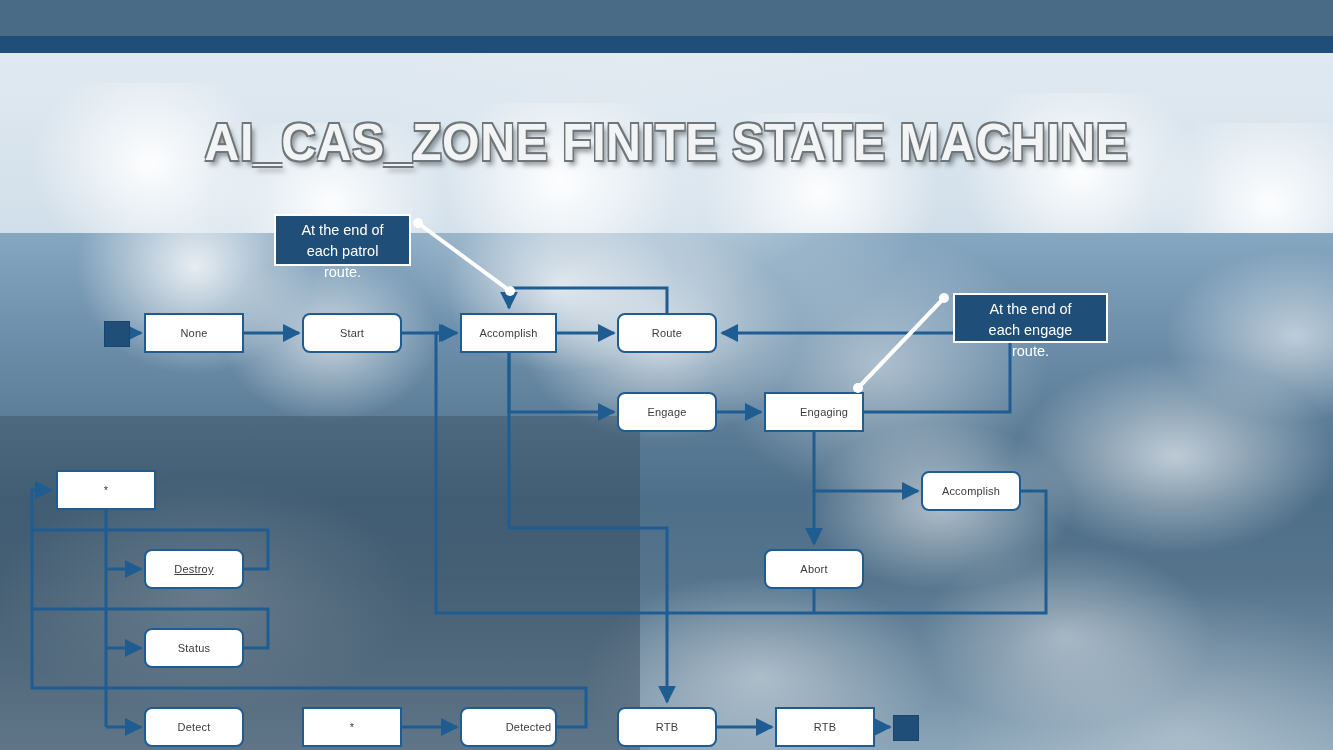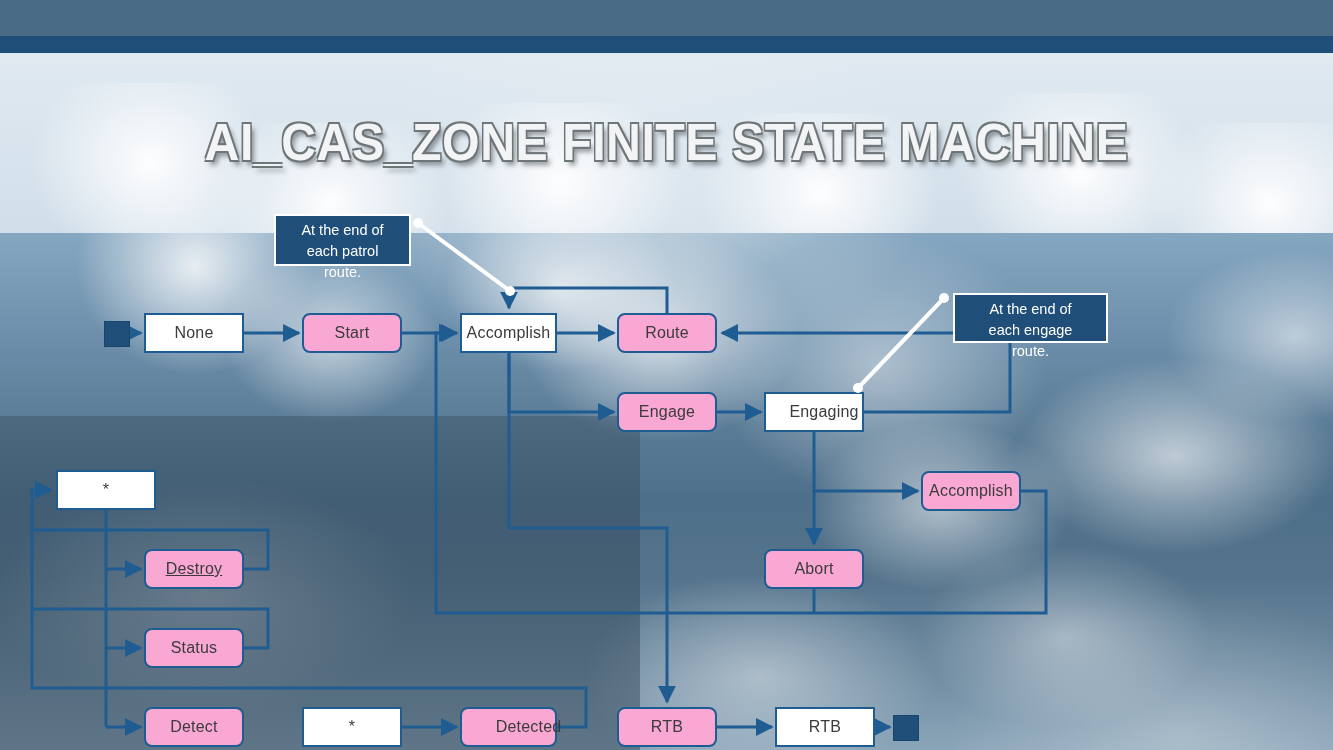--- a/index.html
+++ b/index.html
@@ -48,23 +48,23 @@
     transform:scaleX(.93);
     text-shadow:
       -1.6px -1.6px 0 #6f7679, 1.6px -1.6px 0 #6f7679,
       -1.6px  1.6px 0 #6f7679, 1.6px  1.6px 0 #6f7679,
        0 0 2px #8b9194, 4px 5px 5px rgba(60,66,70,.55);
     white-space:nowrap;}
 
   
   .node{position:absolute;box-sizing:border-box;
     border:2.5px solid #1f5c92;display:flex;align-items:center;justify-content:center;
-    font-size:16px;color:#3b3b3b;letter-spacing:.2px;}
+    font-size:11px;color:#3b3b3b;letter-spacing:.2px;}
   .node.state{background:#ffffff;border-radius:0;}
-  .node.action{background:#f9a8d4;border-radius:8px;}
+  .node.action{background:#ffffff;border-radius:8px;}
   .marker{position:absolute;background:#1f4e79;border:1px solid #17456c;}
 
   
   #wires{position:absolute;inset:0;}
 
   
   .callout{position:absolute;box-sizing:border-box;background:#1f4e79;
     border:2px solid #ffffff;color:#ffffff;font-size:14.5px;line-height:1.45;
     display:flex;align-items:flex-start;justify-content:center;text-align:center;
     padding:4px 20px;}

